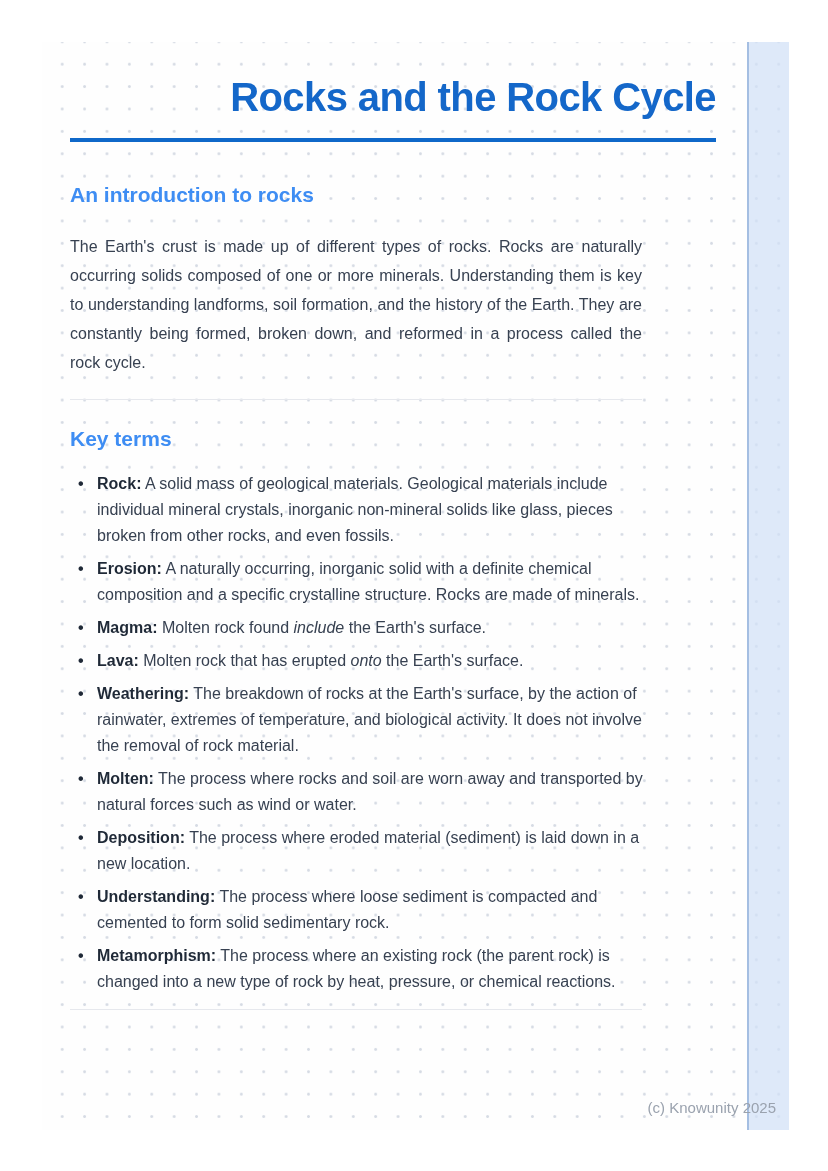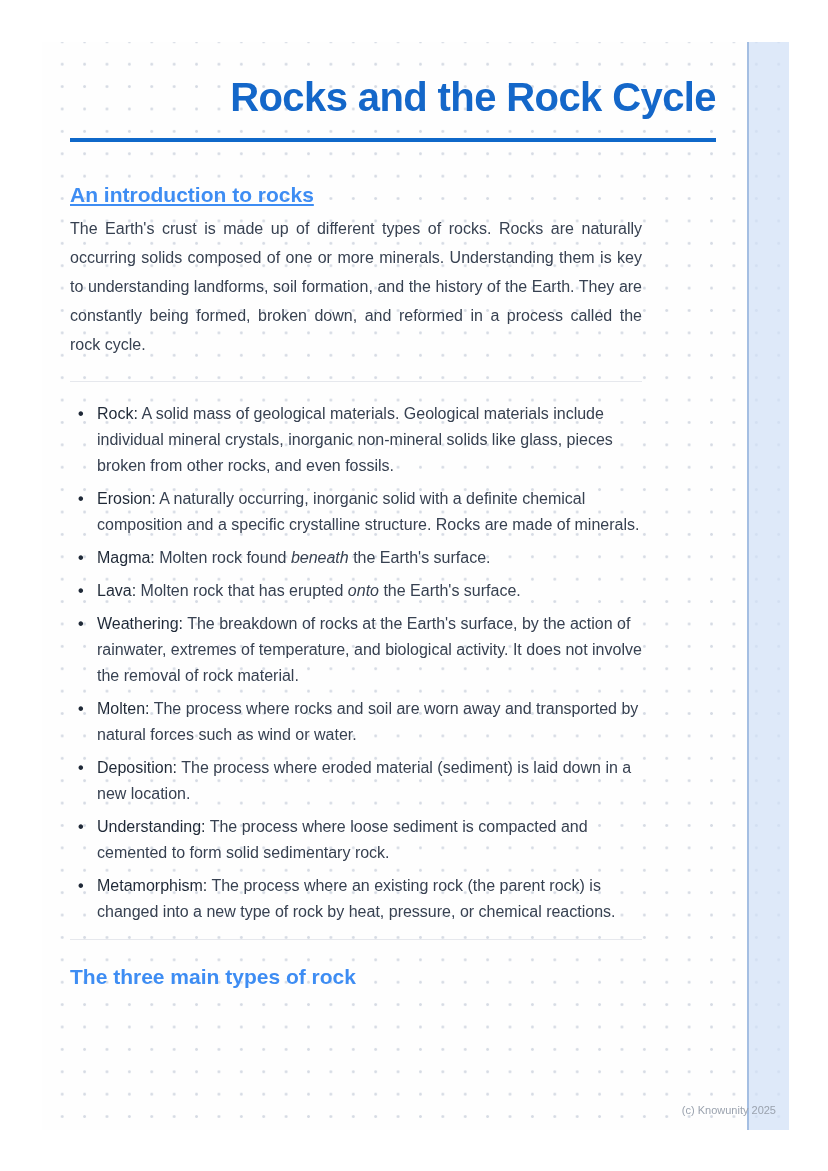--- a/index.html
+++ b/index.html
@@ -36,25 +36,25 @@
   }
   .title-rule{
     height:4px;width:646px;background:#0f68c9;
     margin:20px 0 0 0;border:none;
   }
   h2{
     margin:0;
     font-size:21px;line-height:26px;font-weight:700;
     color:#3e8df3;
   }
-  .h2-intro{margin-top:40px;text-decoration:underline;}
+  .h2-intro{margin-top:40px;}
   .h2-terms{margin-top:26px;}
   .h2-types{margin-top:24px;}
   .intro-p{
-    margin:6px 0 0 0;width:572px;
+    margin:24px 0 0 0;width:572px;
     font-size:16px;line-height:29px;
     color:#374151;
     text-align:justify;
   }
   .divider{
     height:1px;width:572px;background:#e6e8ed;
     border:none;margin:22px 0 0 0;
   }
   .divider-2{margin-top:14px;}
   ul.terms{
@@ -65,52 +65,53 @@
     position:relative;
     padding-left:27px;
     margin:0 0 7px 0;
     font-size:16px;line-height:26px;
     color:#374151;
   }
   ul.terms li .bullet{
     position:absolute;left:8px;top:0;
     color:#1f2937;font-weight:700;
   }
-  ul.terms li b{color:#1f2937;font-weight:400;}
+  ul.terms li b{color:#1f2937;font-weight:700;}
   .footer-credit{
     position:absolute;right:13px;bottom:14px;
-    font-size:11px;color:#9aa2ae;
+    font-size:15px;color:#9aa2ae;
   }
 </style>
 </head>
 <body>
 
 <div class="page">
   <div class="margin-stripe"></div>
 
   <div class="content">
     <h1>Rocks and the Rock Cycle</h1>
     <div class="title-rule"></div>
 
     <h2 class="h2-intro">An introduction to rocks</h2>
     <p class="intro-p">The Earth's crust is made up of different types of rocks. Rocks are naturally occurring solids composed of one or more minerals. Understanding them is key to understanding landforms, soil formation, and the history of the Earth. They are constantly being formed, broken down, and reformed in a process called the rock cycle.</p>
 
     <div class="divider"></div>
 
+    <h2 class="h2-terms">Key terms</h2>
     <ul class="terms" id="terms-list">
   <li>
     <span class="bullet">•</span><b>Rock:</b> <span>A solid mass of geological materials. Geological materials include individual mineral crystals, inorganic non-mineral solids like glass, pieces broken from other rocks, and even fossils.</span><i></i><span></span>
   </li>
 
   <li>
     <span class="bullet">•</span><b>Erosion:</b> <span>A naturally occurring, inorganic solid with a definite chemical composition and a specific crystalline structure. Rocks are made of minerals.</span><i></i><span></span>
   </li>
 
   <li>
-    <span class="bullet">•</span><b>Magma:</b> <span>Molten rock found </span><i>beneath</i><span> the Earth's surface.</span>
+    <span class="bullet">•</span><b>Magma:</b> <span>Molten rock found </span><i>include</i><span> the Earth's surface.</span>
   </li>
 
   <li>
     <span class="bullet">•</span><b>Lava:</b> <span>Molten rock that has erupted </span><i>onto</i><span> the Earth's surface.</span>
   </li>
 
   <li>
     <span class="bullet">•</span><b>Weathering:</b> <span>The breakdown of rocks at the Earth's surface, by the action of rainwater, extremes of temperature, and biological activity. It does not involve the removal of rock material.</span><i></i><span></span>
   </li>
 
@@ -126,17 +127,16 @@
     <span class="bullet">•</span><b>Understanding:</b> <span>The process where loose sediment is compacted and cemented to form solid sedimentary rock.</span><i></i><span></span>
   </li>
 
   <li>
     <span class="bullet">•</span><b>Metamorphism:</b> <span>The process where an existing rock (the parent rock) is changed into a new type of rock by heat, pressure, or chemical reactions.</span><i></i><span></span>
   </li>
 </ul>
 
     <div class="divider divider-2"></div>
 
-    <h2 class="h2-types">The three main types of rock</h2>
   </div>
 
   <div class="footer-credit">(c) Knowunity 2025</div>
 </div>
 
 </body></html>

